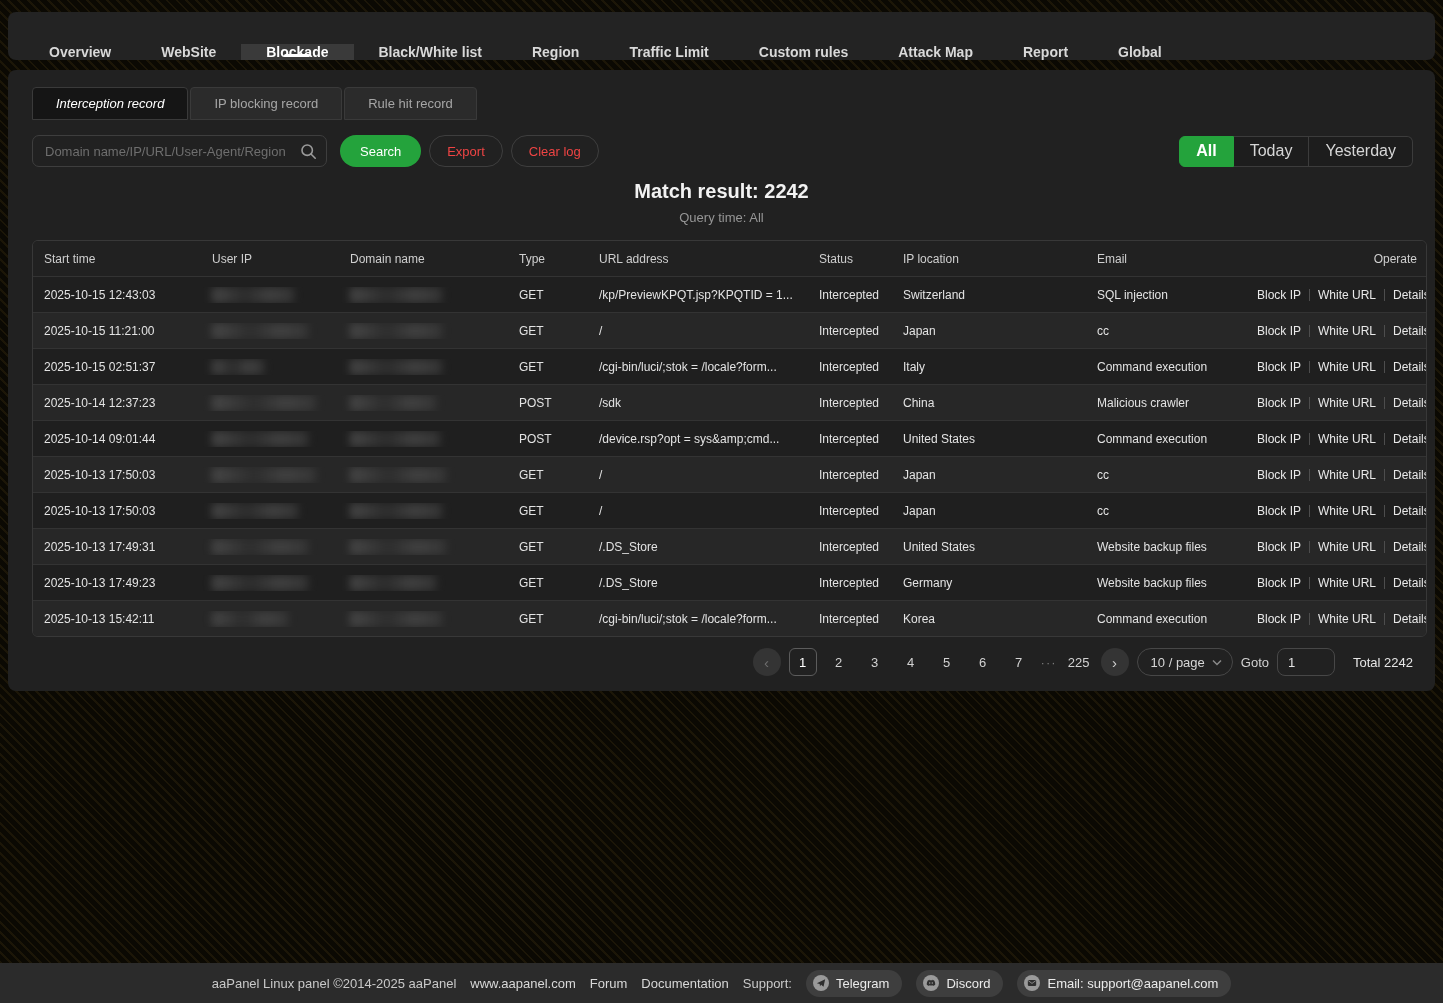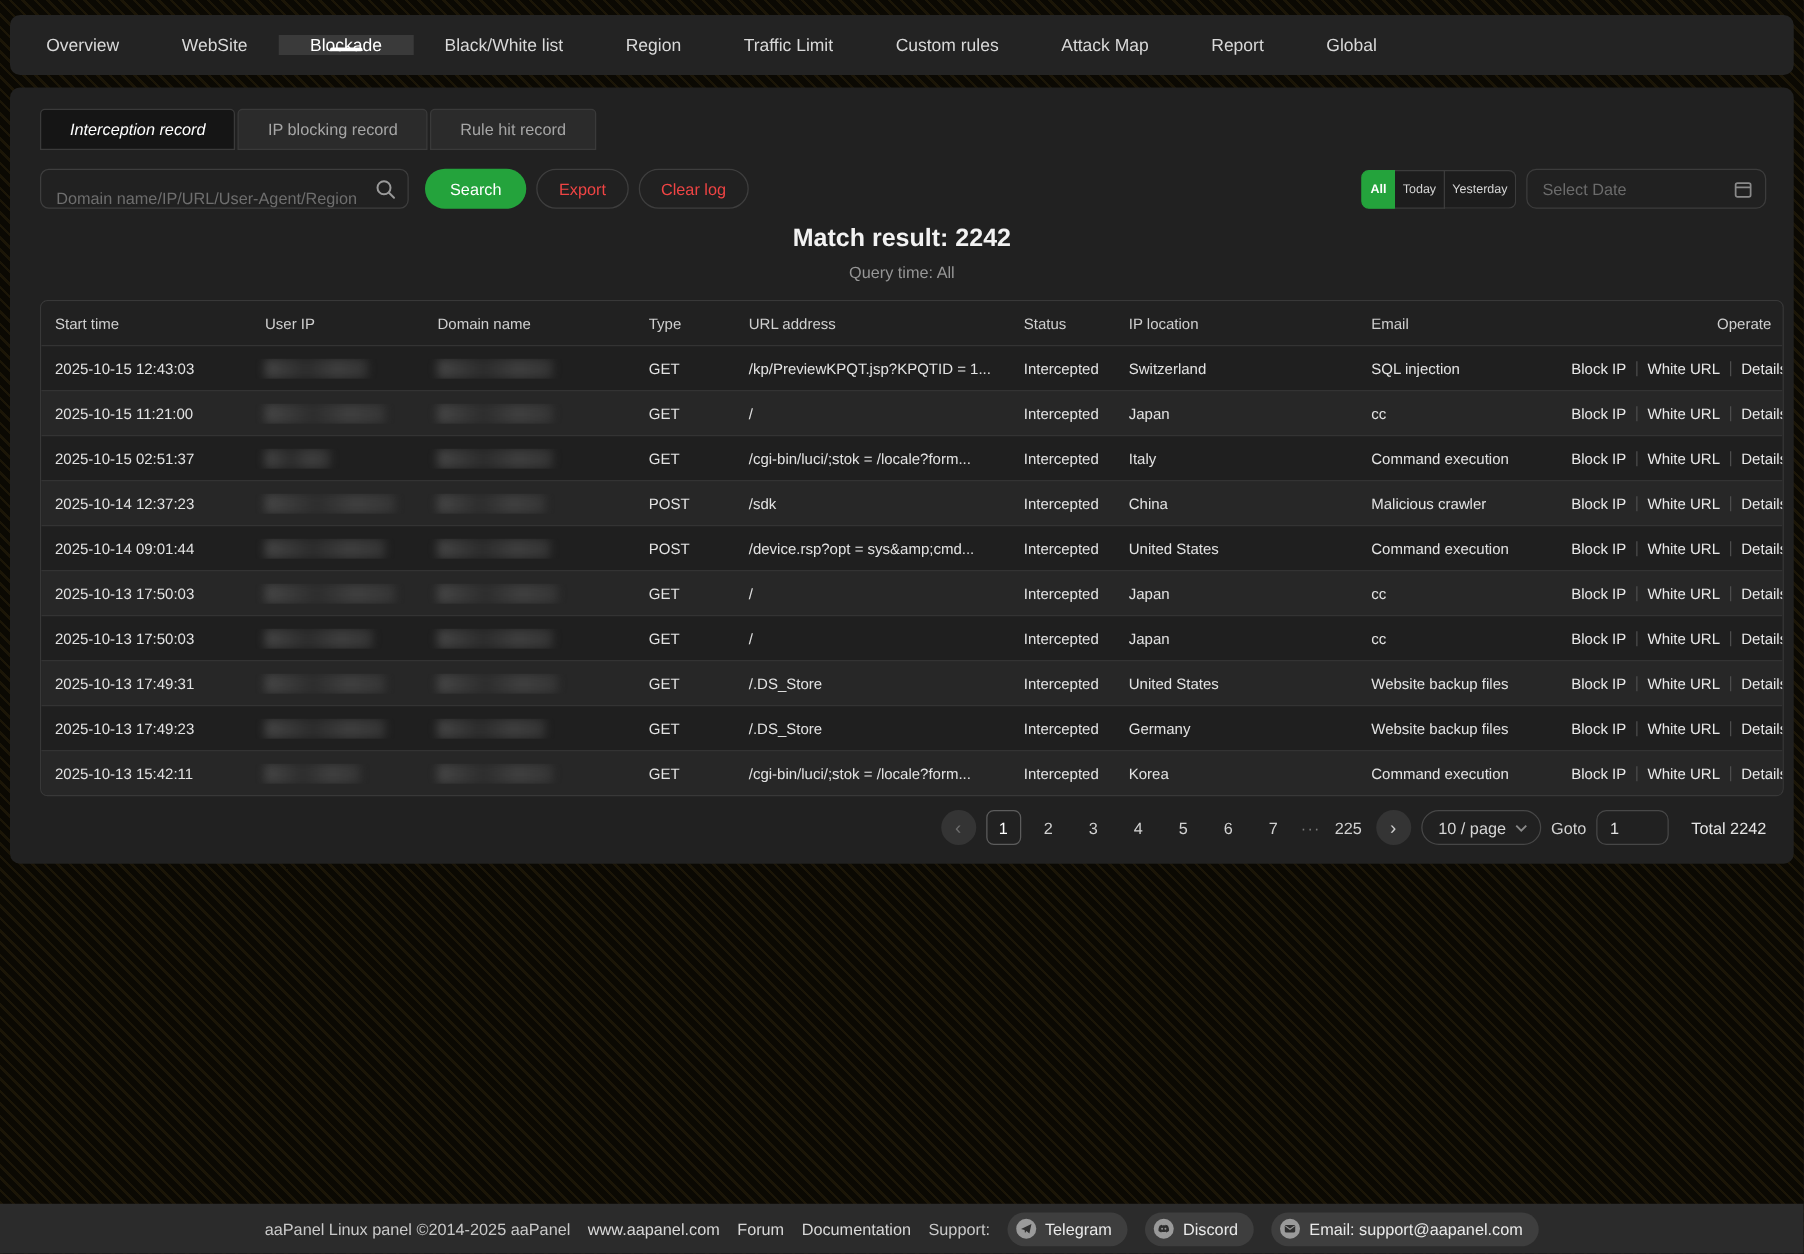--- a/index.html
+++ b/index.html
@@ -8,21 +8,21 @@
     font-family:"Liberation Sans","DejaVu Sans",sans-serif;
     background-color:#0b0903;
     background-image:repeating-linear-gradient(45deg, rgba(142,110,38,0.13) 0px, rgba(142,110,38,0.13) 2px, rgba(0,0,0,0) 2px, rgba(0,0,0,0) 7px);
     color:#e2e2e2;
     position:relative;
   }
   
   .navbar {
     position:absolute; left:8px; top:12px; width:1427px; height:48px;
     background:#232323; border-radius:8px;
-    display:flex; align-items:center; padding:0 4px;
+    display:flex; align-items:flex-end; padding:0 16px;font-weight:bold;
   }
   .nav-item {
     display:flex; align-items:center; padding:0 25px;
     font-size:14px; color:#d9d9d9; cursor:pointer; position:relative;
   }
   .nav-item.active { background:#3a3a3a; color:#fff; }
   .nav-item.active::after {
     content:""; position:absolute; left:50%; transform:translateX(-50%);
     bottom:3px; width:26px; height:3px; background:#fff; border-radius:2px;
   }
@@ -35,39 +35,39 @@
   .subtab {
     height:33px; display:flex; align-items:center; padding:0 23px;
     font-size:13px; color:#a6a6a6; background:#2b2b2b;
     border:1px solid #3a3a3a; border-radius:4px 4px 0 0; cursor:pointer;
   }
   .subtab.active { background:#151515; color:#fff;font-style:italic; }
   
   .toolbar { position:absolute; left:24px; top:65px; right:22px; height:32px; display:flex; align-items:center; }
   .search-box {
     width:295px; height:32px; border:1px solid #3e3e3e; border-radius:7px;
-    display:flex; align-items:flex-end; background:transparent; position:relative;
+    display:flex; align-items:center; background:transparent; position:relative;
   }
   .search-box input {
     flex:1; background:transparent; border:none; outline:none;
     color:#ddd; font-size:13px; padding:0 30px 0 12px; font-family:inherit;
   }
   .search-box input::placeholder { color:#6e6e6e; }
   .search-box .icon { position:absolute; right:9px; top:7px; }
   .btn {
     height:32px; display:inline-flex; align-items:center; justify-content:center;
     font-size:13px; border-radius:16px; cursor:pointer; white-space:nowrap;
   }
   .btn-green { background:#24a33c; color:#fff; border:none; padding:0 20px; margin-left:13px; }
   .btn-outline { background:transparent; color:#ef4444; border:1px solid #3e3e3e; padding:0 17px; margin-left:8px; }
   .right-filters { margin-left:auto; display:flex; align-items:center; }
   .seg { display:flex; height:31px; }
   .seg-item {
-    display:flex; align-items:center; justify-content:center; padding:0 6px;
-    font-size:10px; color:#d6d6d6; background:#1d1d1d; border:1px solid #3c3c3c; border-left:none; cursor:pointer;
+    display:flex; align-items:center; justify-content:center; padding:0 16px;
+    font-size:16px; color:#d6d6d6; background:#1d1d1d; border:1px solid #3c3c3c; border-left:none; cursor:pointer;
   }
   .seg-item.first { border-radius:6px 0 0 6px; border-left:1px solid #3c3c3c; }
   .seg-item.last { border-radius:0 6px 6px 0; }
   .seg-item.active { background:#24a33c; color:#fff; border-color:#24a33c; font-weight:bold; }
   .date-box {
     width:192px; height:32px; border:1px solid #3c3c3c; border-radius:8px;
     display:flex; align-items:center; margin-left:8px; position:relative;
   }
   .date-box .ph { color:#6b6b6b; font-size:13px; padding-left:12px; }
   .date-box .icon { position:absolute; right:10px; top:8px; }
@@ -180,29 +180,20 @@
     <button class="btn btn-green">Search</button>
     <button class="btn btn-outline">Export</button>
     <button class="btn btn-outline">Clear log</button>
 
     <div class="right-filters">
       <div class="seg" id="segGroup">
           <div class="seg-item first active">All</div>
           <div class="seg-item">Today</div>
           <div class="seg-item last">Yesterday</div>
         </div>
-      <div class="date-box">
-        <span class="ph">Select Date</span>
-        <span class="icon">
-          <svg width="15" height="15" viewBox="0 0 15 15">
-            <rect x="1.5" y="2.5" width="12" height="11" rx="1.5" fill="none" stroke="#8a8a8a" stroke-width="1.4"></rect>
-            <line x1="1.5" y1="5.8" x2="13.5" y2="5.8" stroke="#8a8a8a" stroke-width="1.4"></line>
-          </svg>
-        </span>
-      </div>
     </div>
   </div>
 
   <div class="summary">
     <div class="match">Match result: 2242</div>
     <div class="qtime">Query time: All</div>
   </div>
 
   <div class="tbl" id="tbl">
       <div class="trow head">

